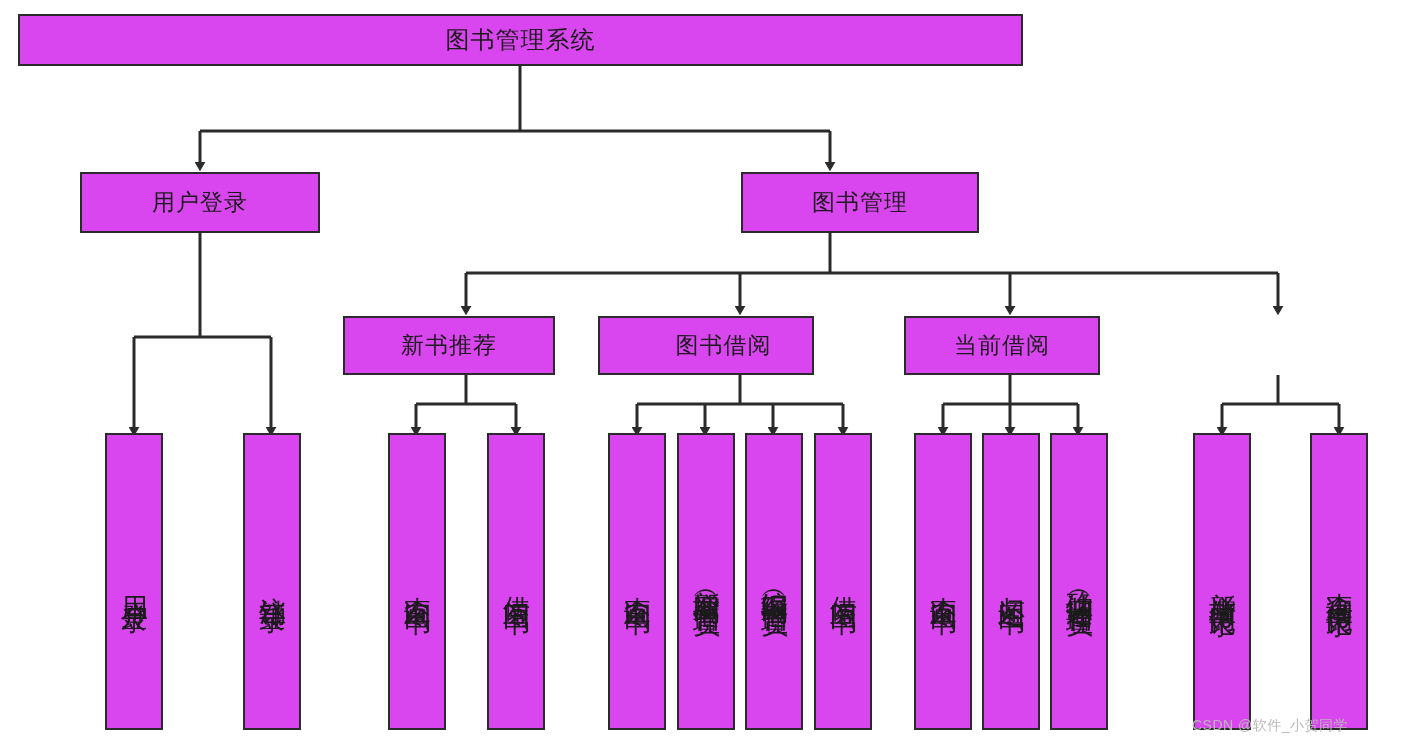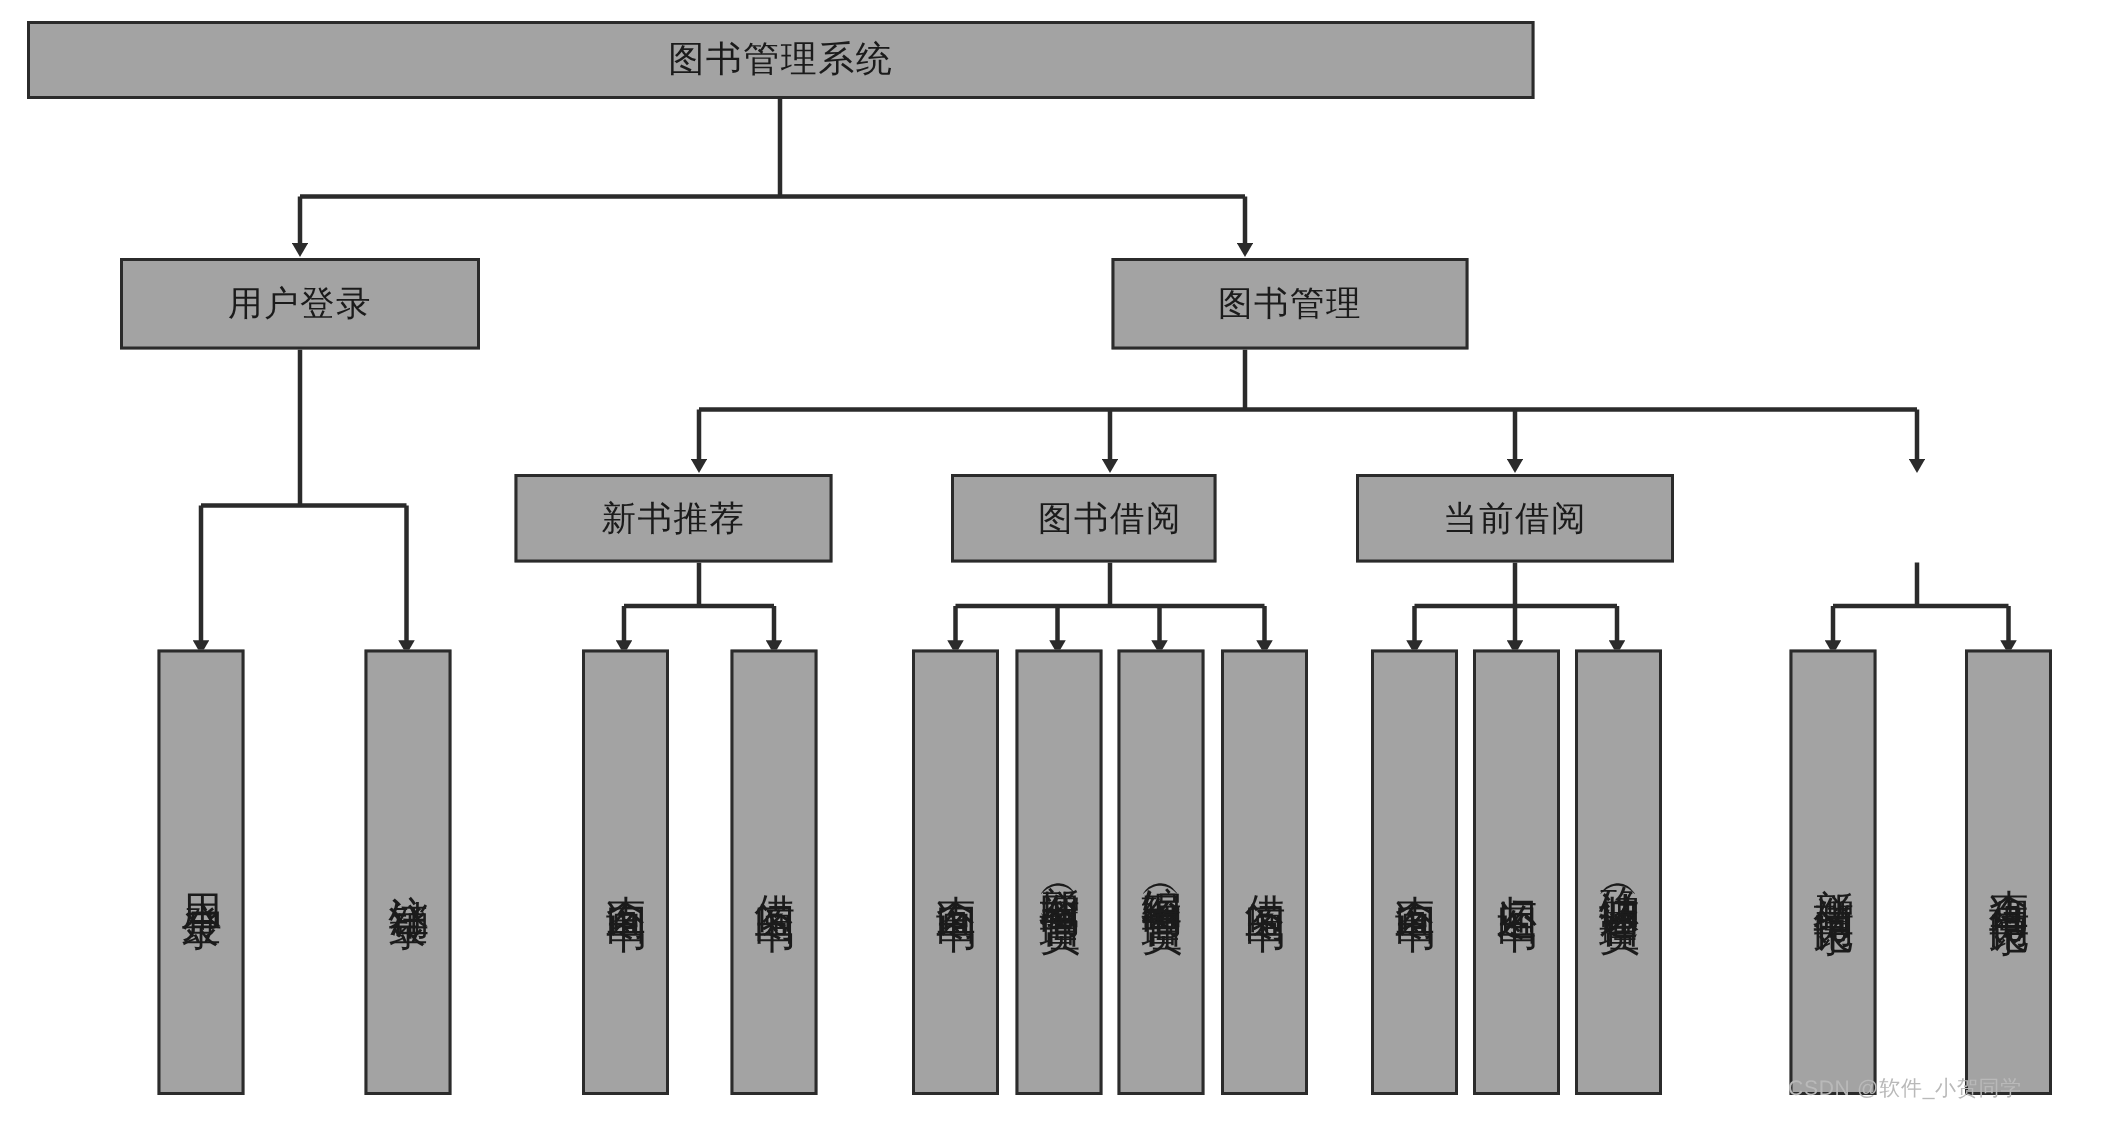--- a/index.html
+++ b/index.html
@@ -21,21 +21,21 @@
     position: absolute;
     left: 0;
     top: 0;
     width: 1405px;
     height: 747px;
     pointer-events: none;
   }
   .node {
     position: absolute;
     box-sizing: border-box;
-    background: #a3a3a3;
+    background: #d946ef;
     border: 2px solid #2b2b2b;
     display: flex;
     align-items: center;
     justify-content: center;
     color: #1b1b1b;
     z-index: 2;
   }
   .node .lbl {
     display: block;
     text-align: center;
@@ -140,25 +140,25 @@
   </div>
 
   <div class="node h" style="left:741px; top:172px; width:238px; height:61px;">
     <span class="lbl">图书管理</span>
   </div>
 
   <div class="node h" style="left:343px; top:316px; width:212px; height:59px;">
     <span class="lbl">新书推荐</span>
   </div>
 
-  <div class="node h" style="left:634px; top:316px; width:177px; height:59px;padding-left:35px;">
+  <div class="node h" style="left:598px; top:316px; width:216px; height:59px;padding-left:35px;">
     <span class="lbl">图书借阅</span>
   </div>
 
-  <div class="node h" style="left:904px; top:316px; width:212px; height:59px;">
+  <div class="node h" style="left:904px; top:316px; width:196px; height:59px;">
     <span class="lbl">当前借阅</span>
   </div>
 
 
   <div class="node v" style="left:105px; top:433px; width:58px; height:297px;">
     <span class="lbl">用户登录</span>
   </div>
 
   <div class="node v" style="left:243px; top:433px; width:58px; height:297px;">
     <span class="lbl">注销登录</span>

